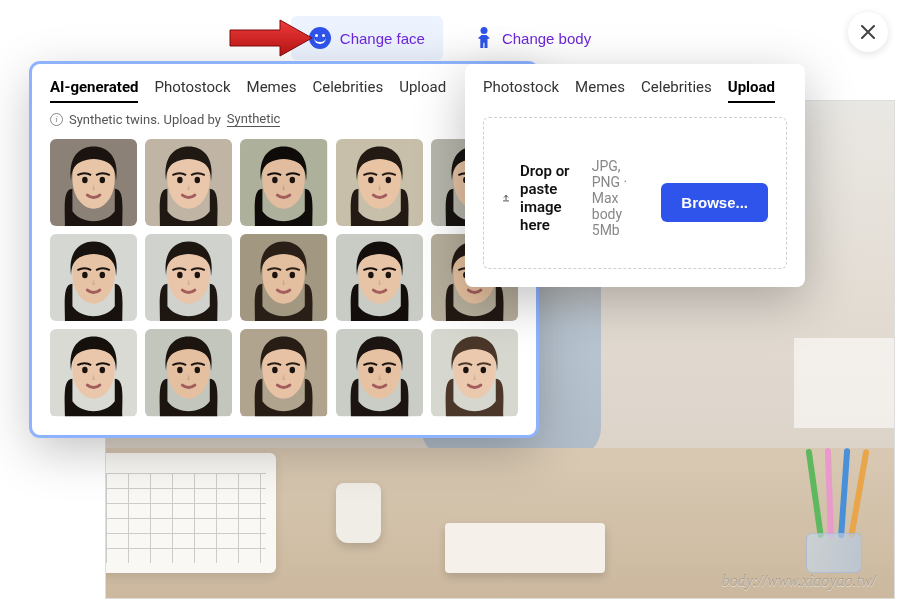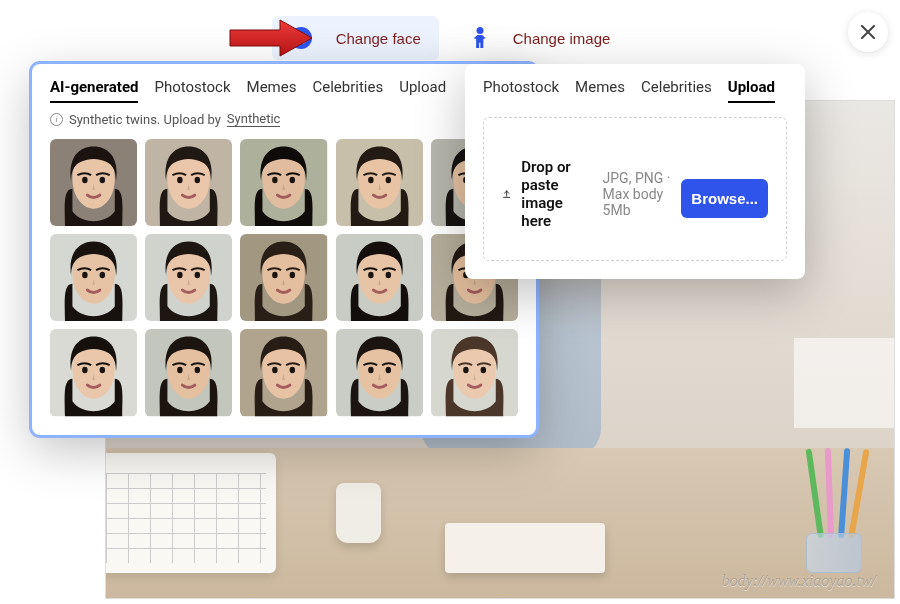--- a/index.html
+++ b/index.html
@@ -114,28 +114,28 @@
       top: 16px;
       left: 0;
       right: 0;
       display: flex;
       justify-content: center;
       gap: 14px;
     }
     .toggle-btn {
       display: flex;
       align-items: center;
-      gap: 24px;
+      gap: 9px;
       padding: 11px 18px;
       background: #fff;
       border: none;
       border-radius: 6px;
       font-size: 15px;
       font-weight: 500;
-      color: #7f1d1d;
+      color: #6d28d9;
       cursor: pointer;
     }
     .toggle-btn.active {
       background: #edf2ff;
     }
     .icon-face {
       width: 22px; height: 22px; border-radius: 50%;
       background: #2f54eb;
       position: relative;
     }
@@ -260,21 +260,21 @@
       gap: 10px;
       margin-top: 14px;
     }
     .dropzone .msg { font-weight: 600; font-size: 15px; color: #111; }
     .dropzone .hint { font-size: 14px; color: #888; }
     .browse-btn {
       margin-top: 8px;
       background: #2f54eb;
       color: #fff;
       border: none;
-      padding: 11px 10px;
+      padding: 11px 20px;
       border-radius: 6px;
       font-size: 15px;
       font-weight: 600;
       cursor: pointer;
     }
     .watermark {
       position: absolute;
       right: 24px;
       bottom: 14px;
       font-size: 16px;
@@ -305,21 +305,21 @@
 
 <div class="toggle-row">
   <button class="toggle-btn active">
     <span class="icon-face">
         <span class="smile"></span>
       </span>
     <span>Change face</span>
   </button>
   <button class="toggle-btn">
     <span class="icon-body"></span>
-    <span>Change image</span>
+    <span>Change body</span>
   </button>
 </div>
 
 <button class="close-btn">
   <svg width="14" height="14" viewBox="0 0 14 14">
     <path d="M1 1 L13 13 M13 1 L1 13" stroke="#444" stroke-width="2" stroke-linecap="round"></path>
   </svg>
 </button>
 
 <svg class="pointer-arrow" width="86" height="40">

